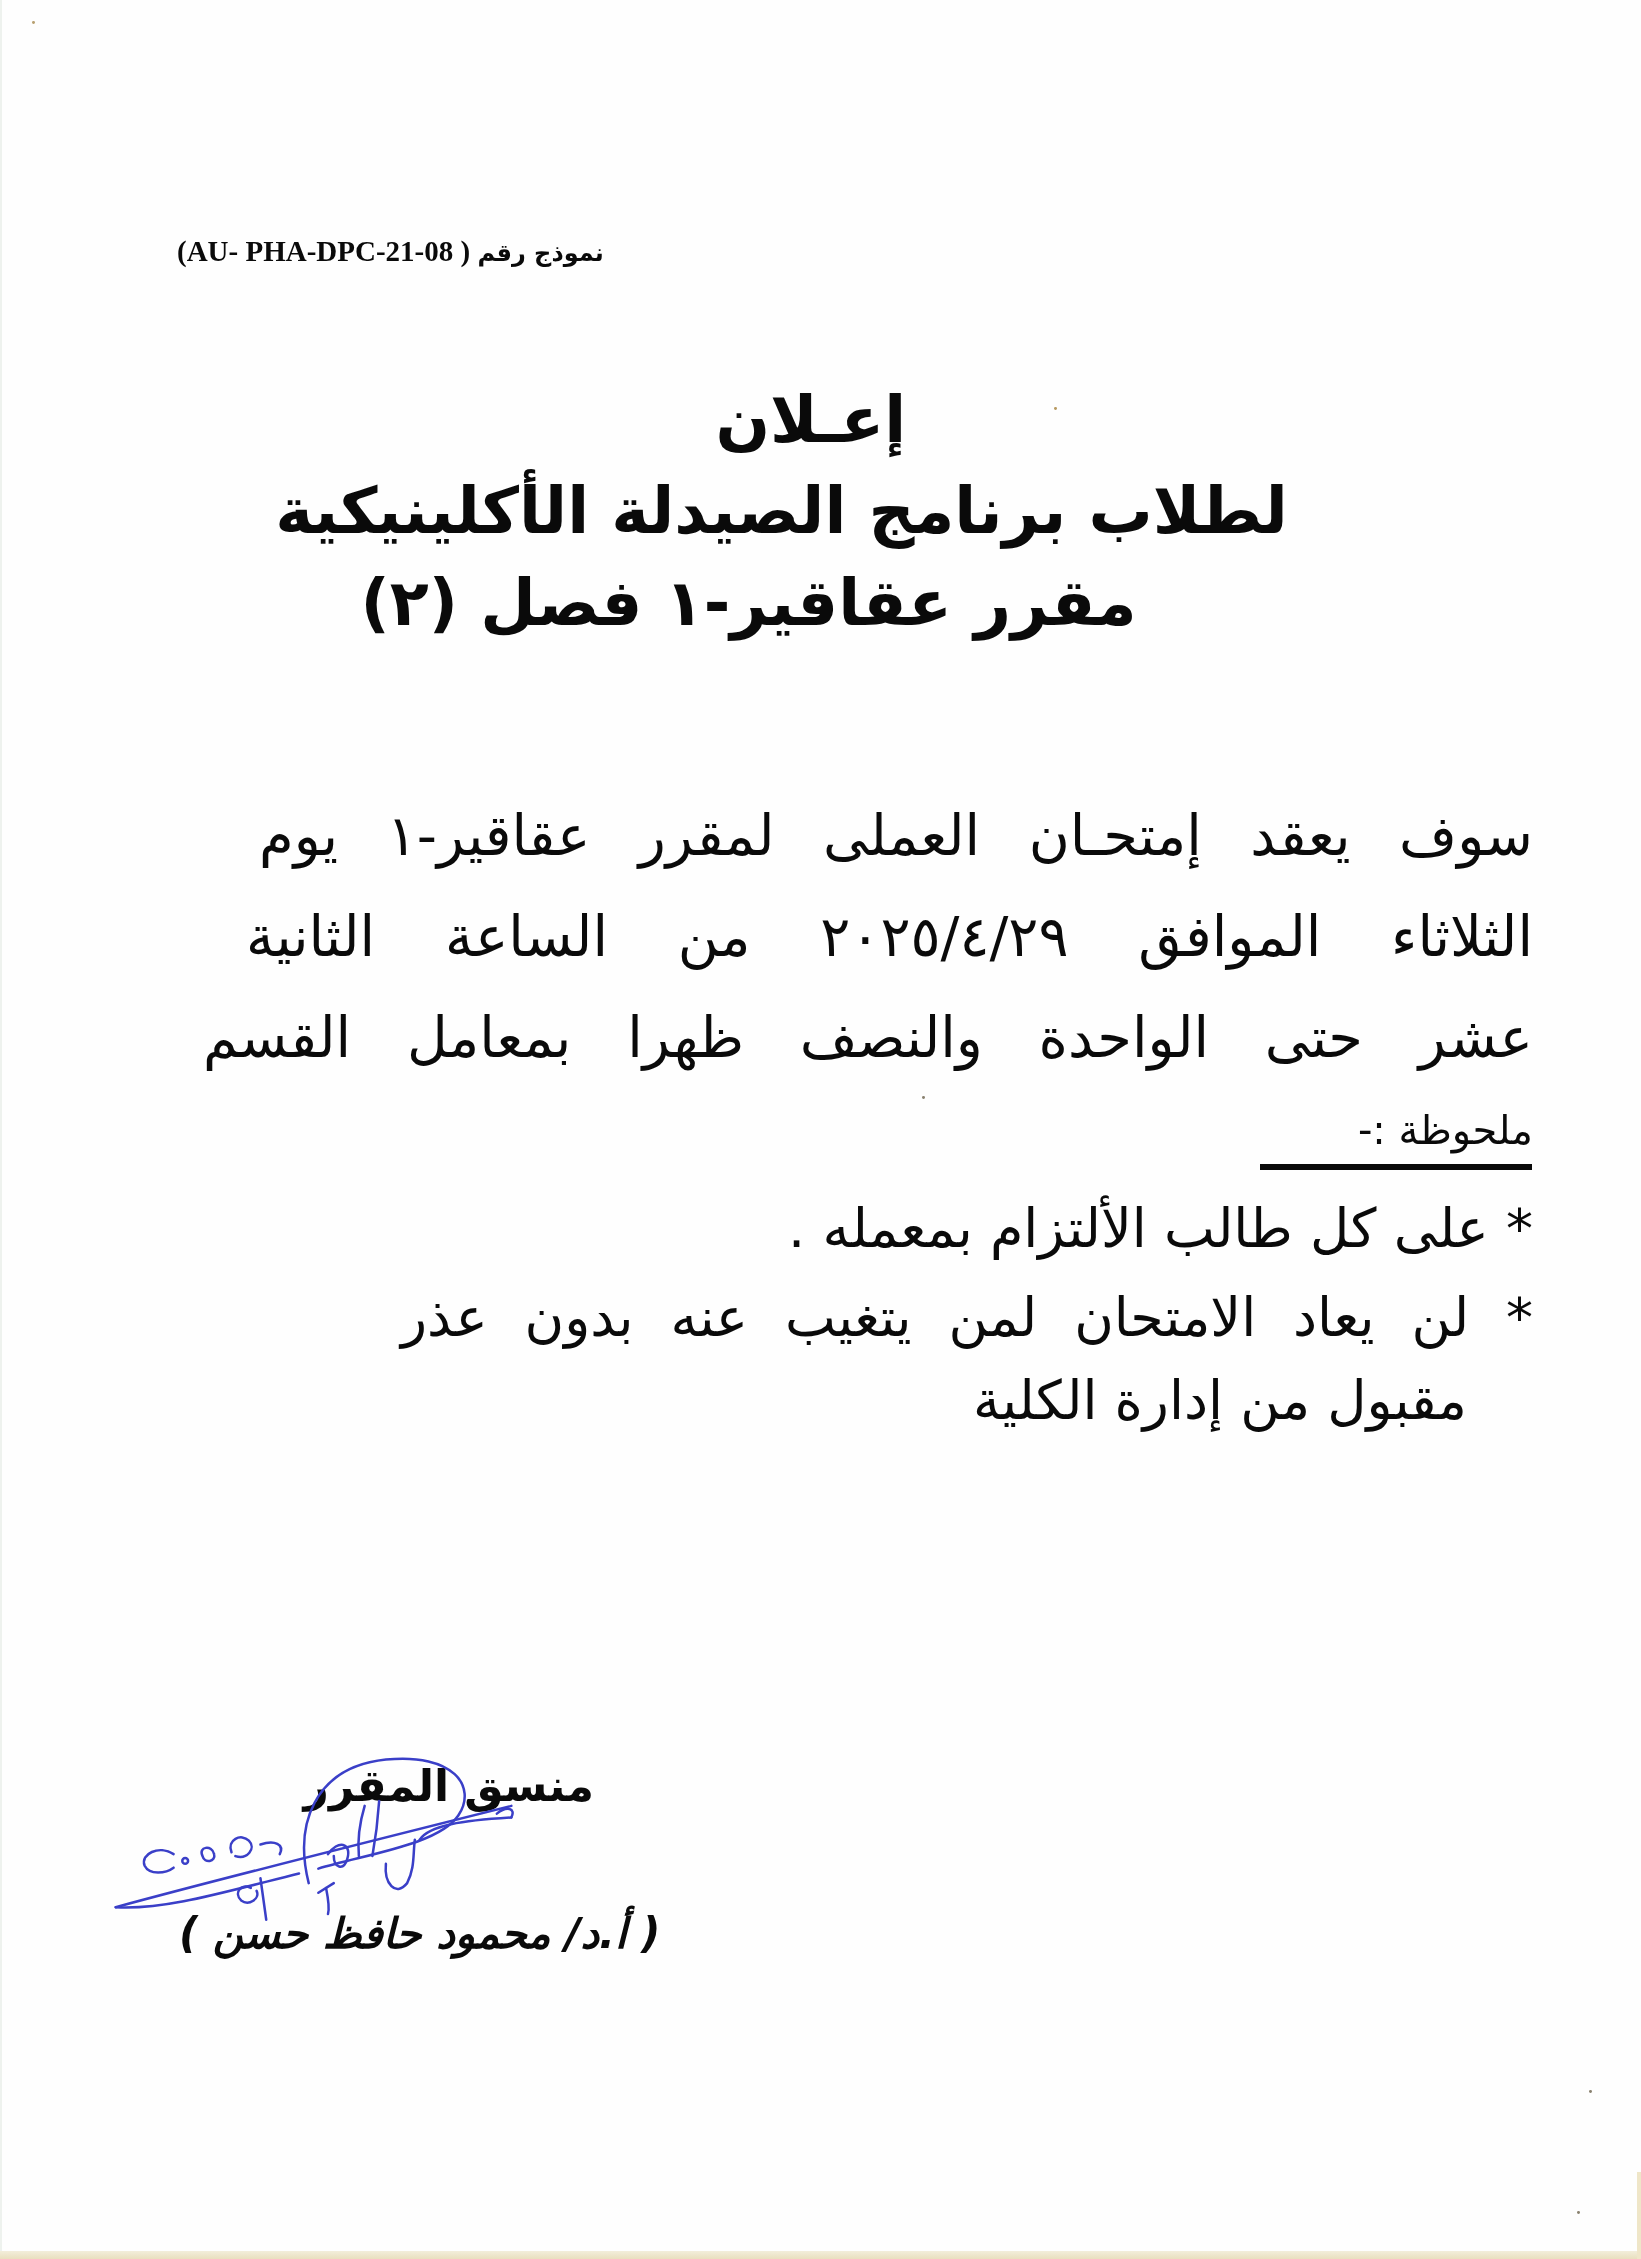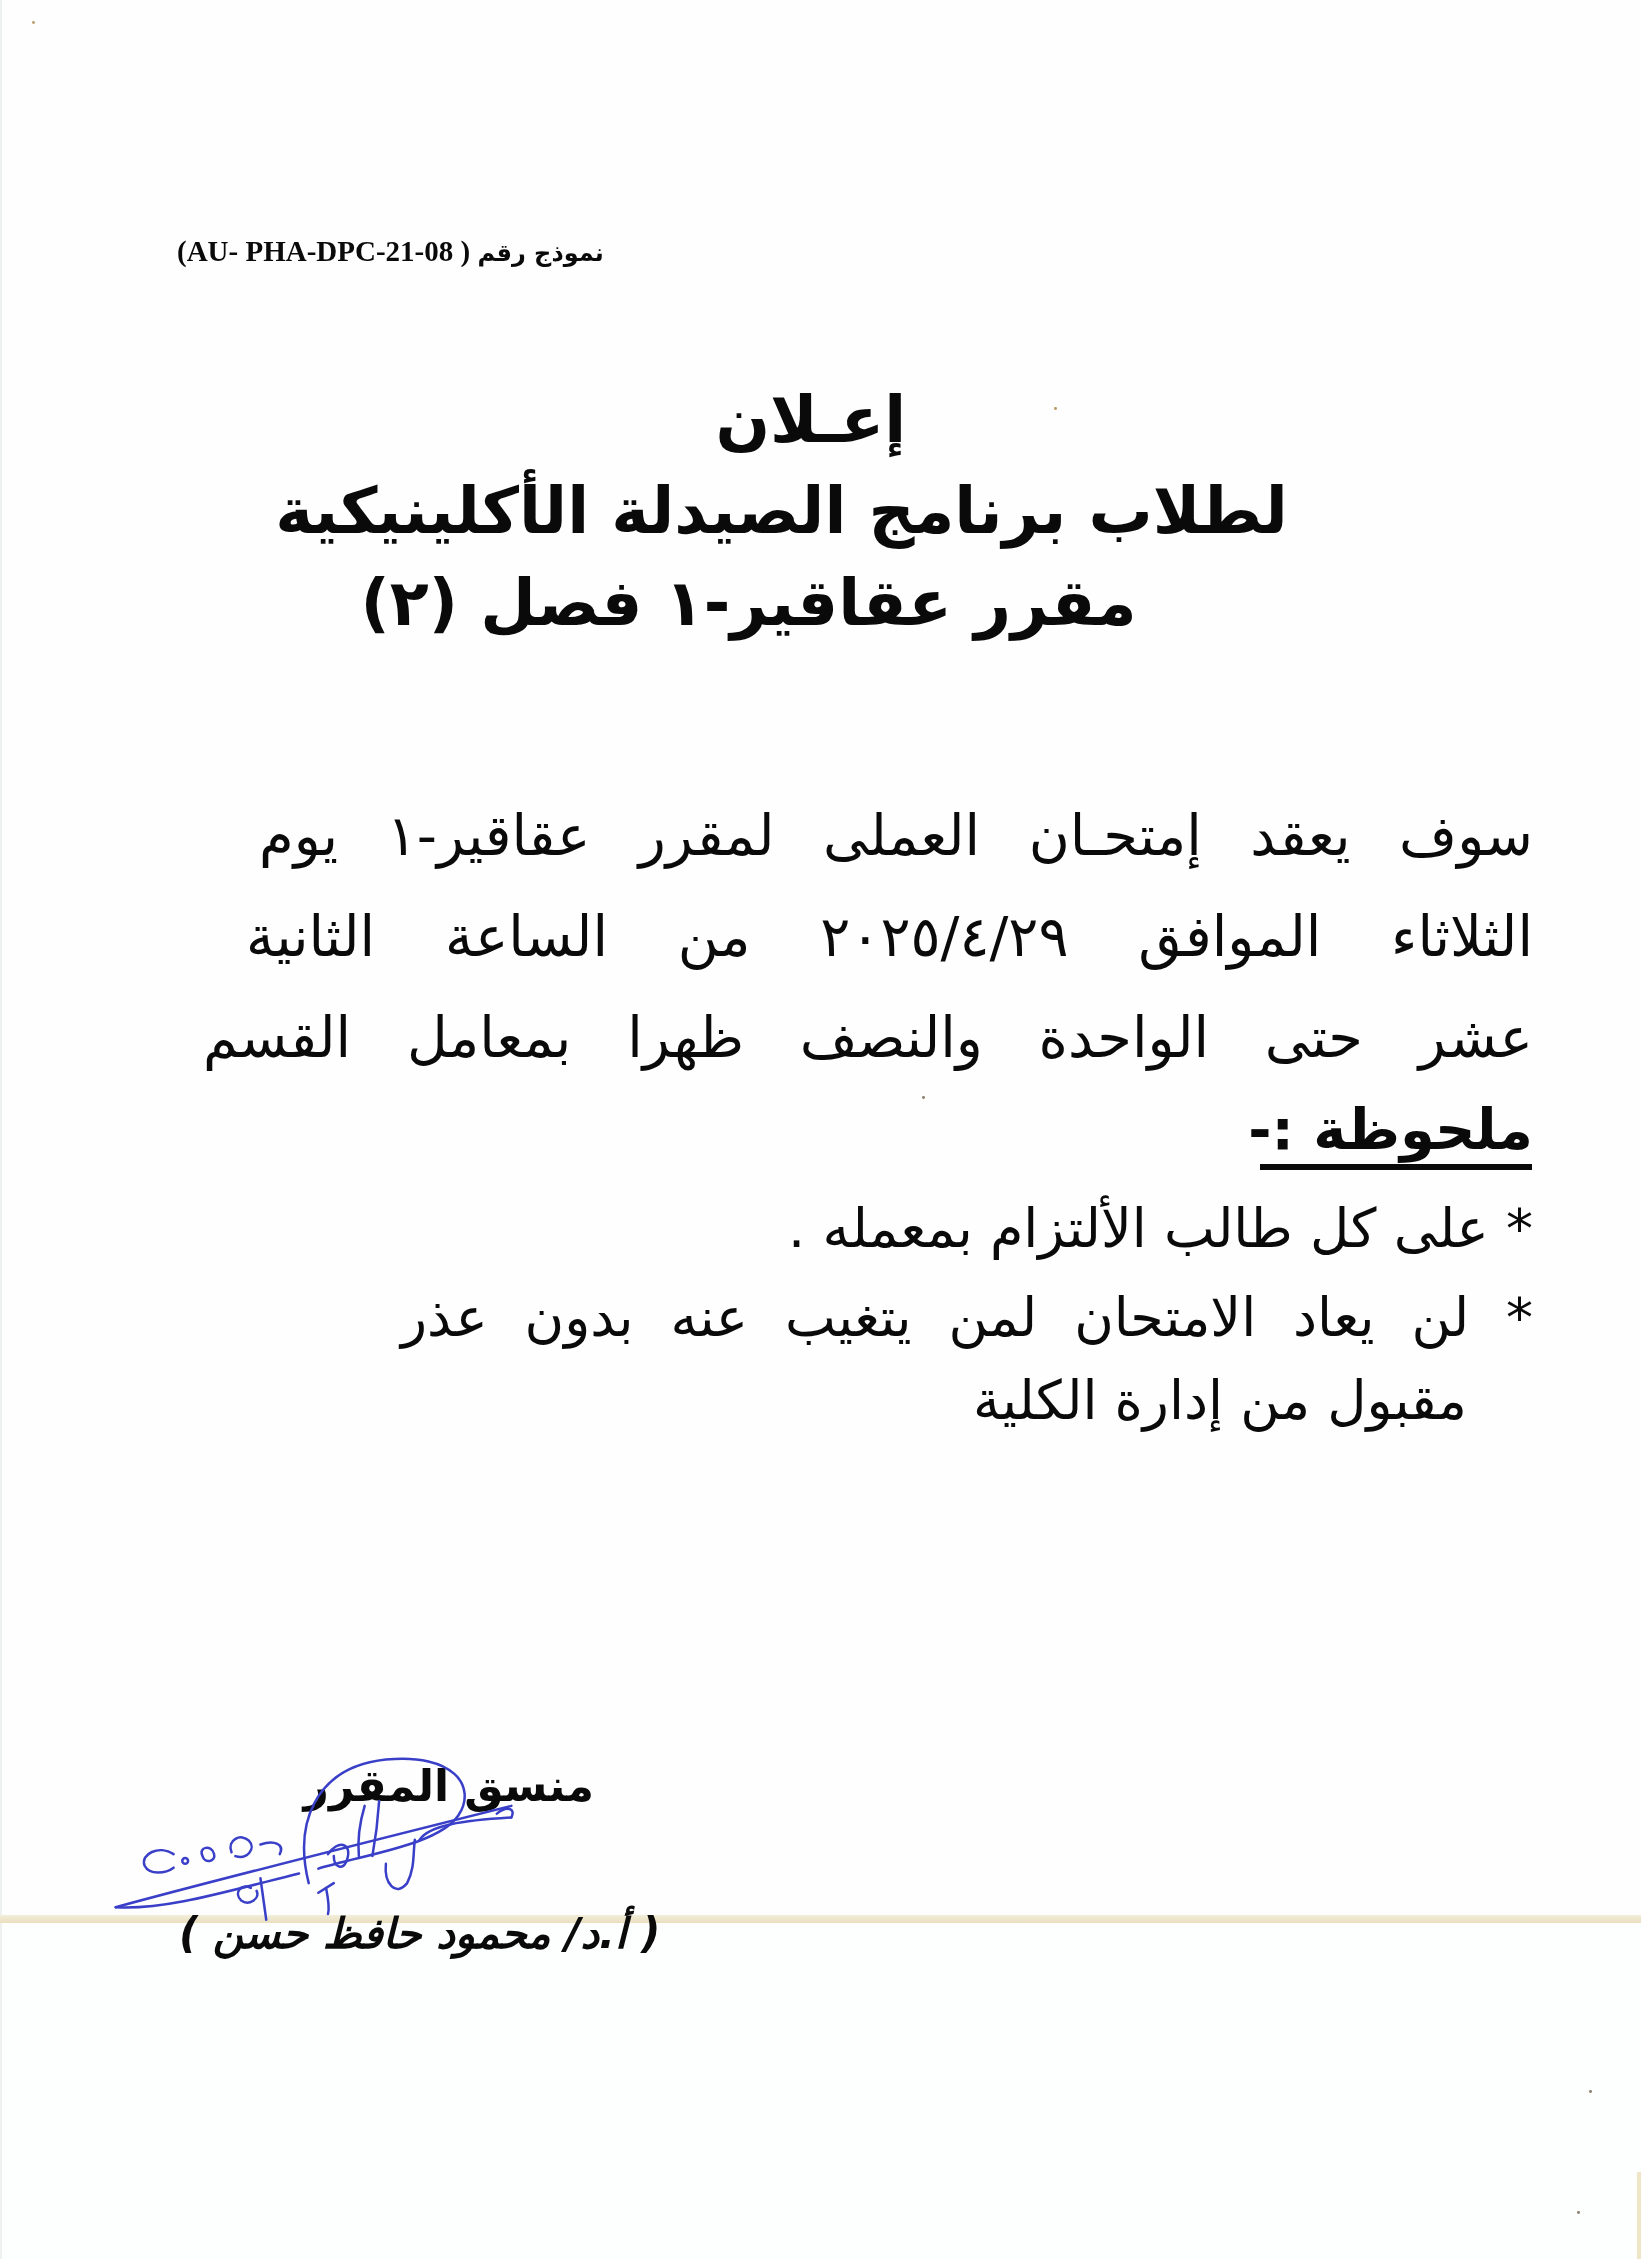--- a/index.html
+++ b/index.html
@@ -11,21 +11,21 @@
       height: 2259px;
       position: relative;
       overflow: hidden;
       background: #fdfefe;
       font-family: "DejaVu Sans", sans-serif;
       color: #0a0a0a;
     }
     .page {
       position: absolute;
       left: 0; top: 0;
-      width: 1641px; height: 1923px;
+      width: 1641px; height: 2259px;
       background: #fefefe;
     }
     .edge-bottom {
       position: absolute;
       left: 0; bottom: 0;
       width: 1641px; height: 7.7px;
       background: linear-gradient(to bottom, #f3eedb, #e9dfbf);
     }
     .edge-right {
       position: absolute;
@@ -85,22 +85,22 @@
       direction: rtl;
     }
     .bl-1 { top: 792px; width: 1274px; }
     .bl-2 { top: 893px; width: 1287px; }
     .bl-3 { top: 994px; width: 1330px; }
 
     .note-heading {
       right: 108px;
       top: 1096px;
       font-family: "DejaVu Sans", sans-serif;
-      font-weight: bold;
-      font-size: 56px;
+      font-weight: normal;
+      font-size: 40px;
       line-height: 68px;
       margin-left: 24px;
     }
     .note-underline {
       position: absolute;
       left: 1260px;
       top: 1164px;
       width: 272px;
       height: 5.8px;
       background: #0a0a0a;

